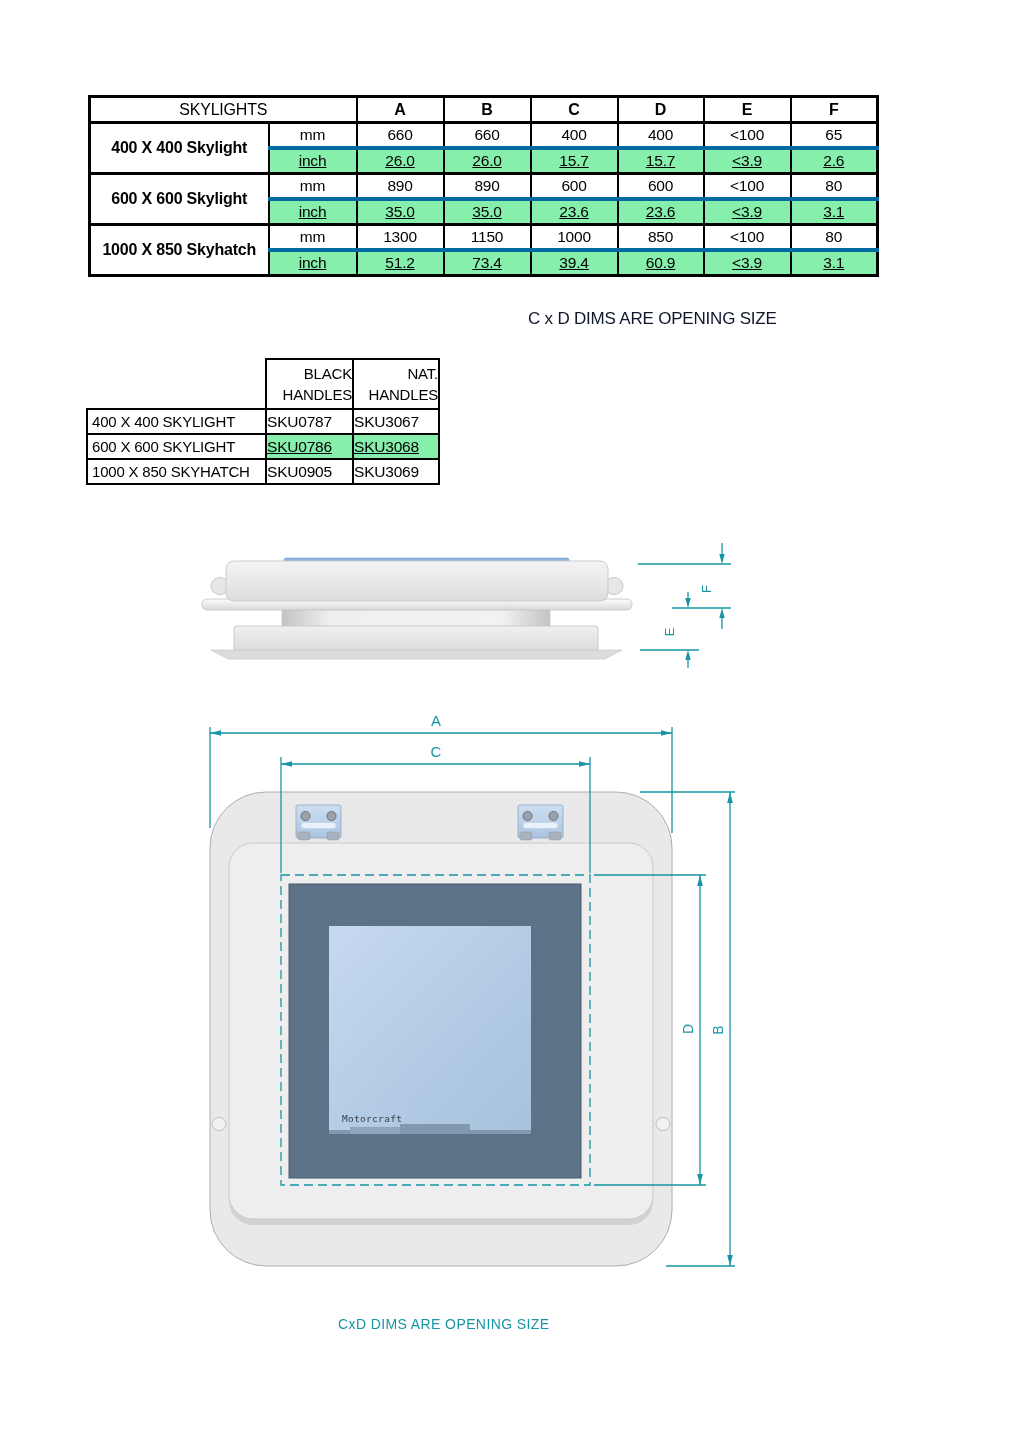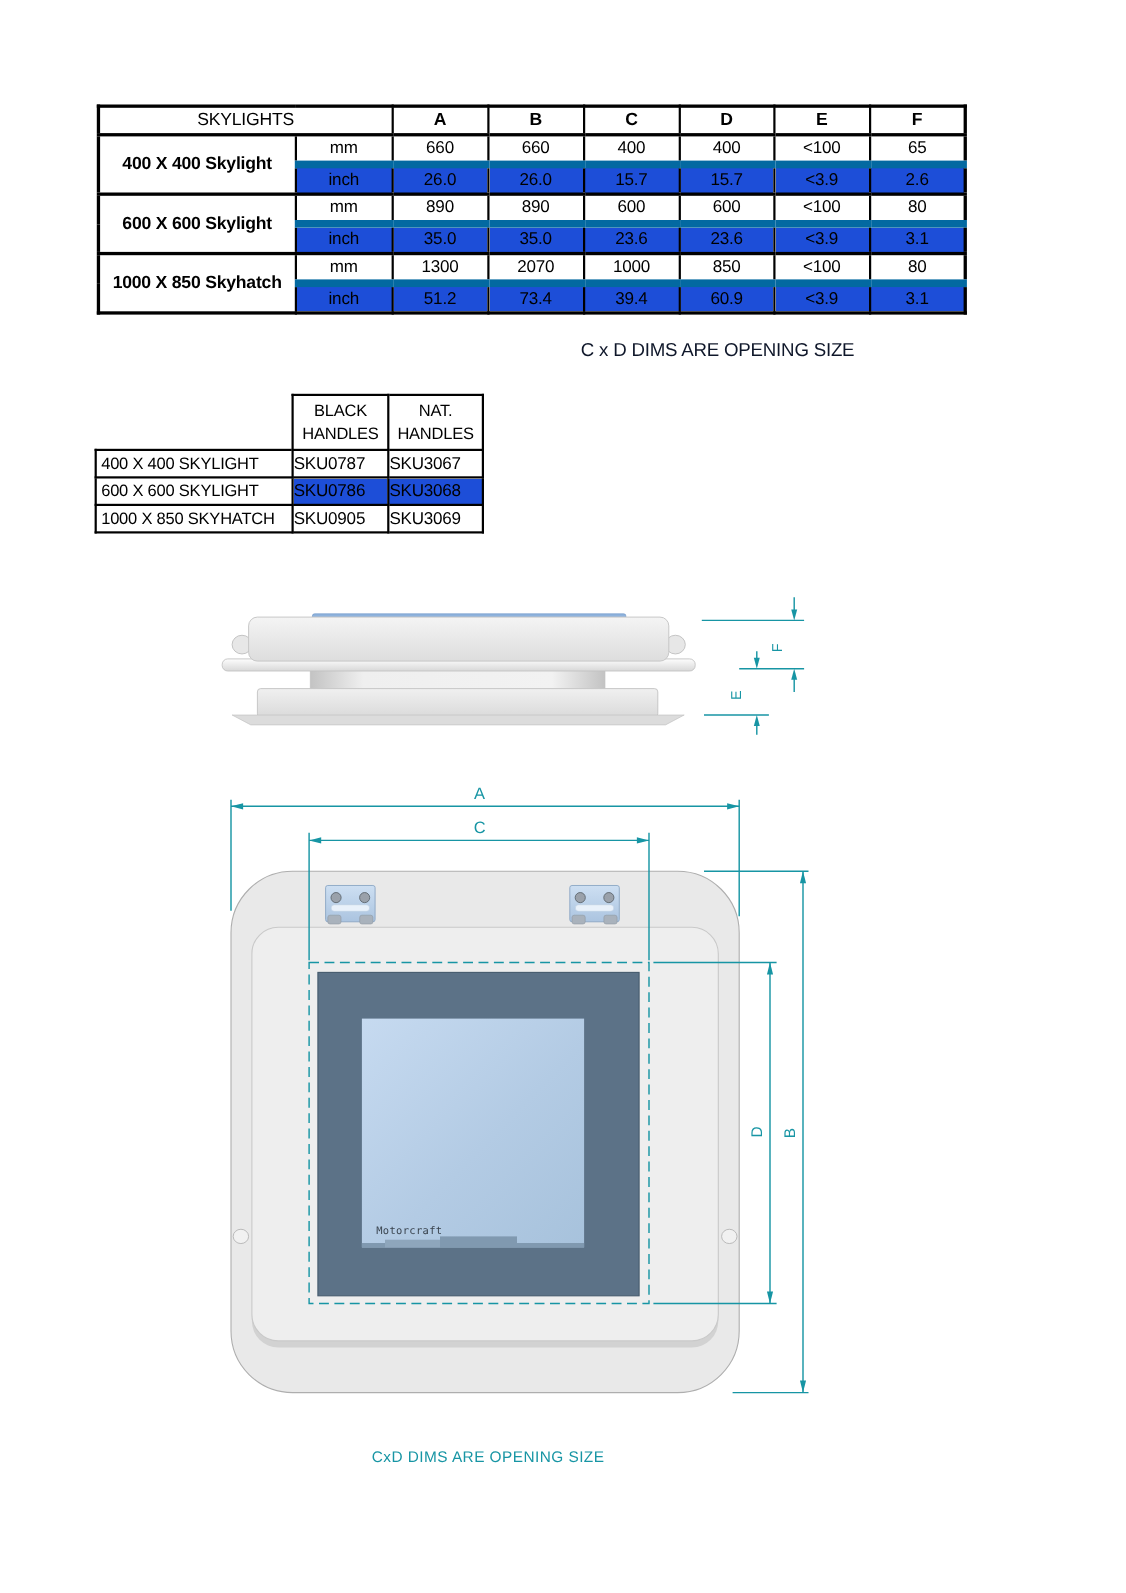--- a/index.html
+++ b/index.html
@@ -9,30 +9,30 @@
   
   table.dims{position:absolute;left:88px;top:95px;width:788px;border-collapse:collapse;
              table-layout:fixed;border:3px solid #000;}
   table.dims th,table.dims td{border:2px solid #000;text-align:center;vertical-align:middle;
              padding:0;color:#000;letter-spacing:-0.2px;overflow:hidden;white-space:nowrap;}
   table.dims tr.hdr th{height:23px;font-size:16px;font-weight:700;}
   table.dims tr.hdr th.t{font-weight:400;}
   table.dims td{height:22px;font-size:15.5px;font-weight:400;}
   table.dims td.lbl{font-weight:700;font-size:16px;}
   table.dims tr.gstart td{border-top:3px solid #000;}
-  table.dims tr.mm td.u,table.dims tr.mm td.v{border-bottom:7px solid #0369a1;}
+  table.dims tr.mm td.u,table.dims tr.mm td.v{border-bottom:4px solid #0369a1;}
   table.dims tr.inch td{border-top:1px solid #000;}
-  .gray{background:#1d4ed8;}
+  .gray{background:#86efac;text-decoration:underline;}
 
   
   table.sku{position:absolute;left:86px;top:358px;border-collapse:collapse;table-layout:fixed;}
   table.sku th,table.sku td{border:2px solid #000;padding:0;color:#000;letter-spacing:-0.2px;
              white-space:nowrap;overflow:hidden;}
   table.sku td.blank{border:none;background:transparent;}
-  table.sku th{height:48px;font-weight:400;font-size:15px;text-align:center;line-height:21px;}
+  table.sku th{height:48px;font-weight:400;font-size:15px;text-align:right;line-height:21px;}
   table.sku td{height:23px;font-size:15.5px;text-align:left;font-weight:400;}
   table.sku td.slbl{text-align:left;padding-left:4px;font-size:15px;}
 
   
   .note-black{position:absolute;left:528px;top:309px;font-size:17px;color:#0f172a;
               letter-spacing:-0.2px;white-space:nowrap;}
   .note-teal{position:absolute;left:338px;top:1316px;font-size:14px;color:#1795a4;
              letter-spacing:0.4px;white-space:nowrap;}
 
   
@@ -107,21 +107,21 @@
       <td class="gray">23.6</td>
       <td class="gray">23.6</td>
       <td class="gray">&lt;3.9</td>
       <td class="gray">3.1</td>
     </tr>
 
     <tr class="mm gstart">
       <td rowspan="2" class="lbl">1000 X 850 Skyhatch</td>
       <td class="u">mm</td>
       <td class="v">1300</td>
-      <td class="v">2070</td>
+      <td class="v">1150</td>
       <td class="v">1000</td>
       <td class="v">850</td>
       <td class="v">&lt;100</td>
       <td class="v">80</td>
     </tr>
     <tr class="inch">
       <td class="u gray">inch</td>
       <td class="gray">51.2</td>
       <td class="gray">73.4</td>
       <td class="gray">39.4</td>

